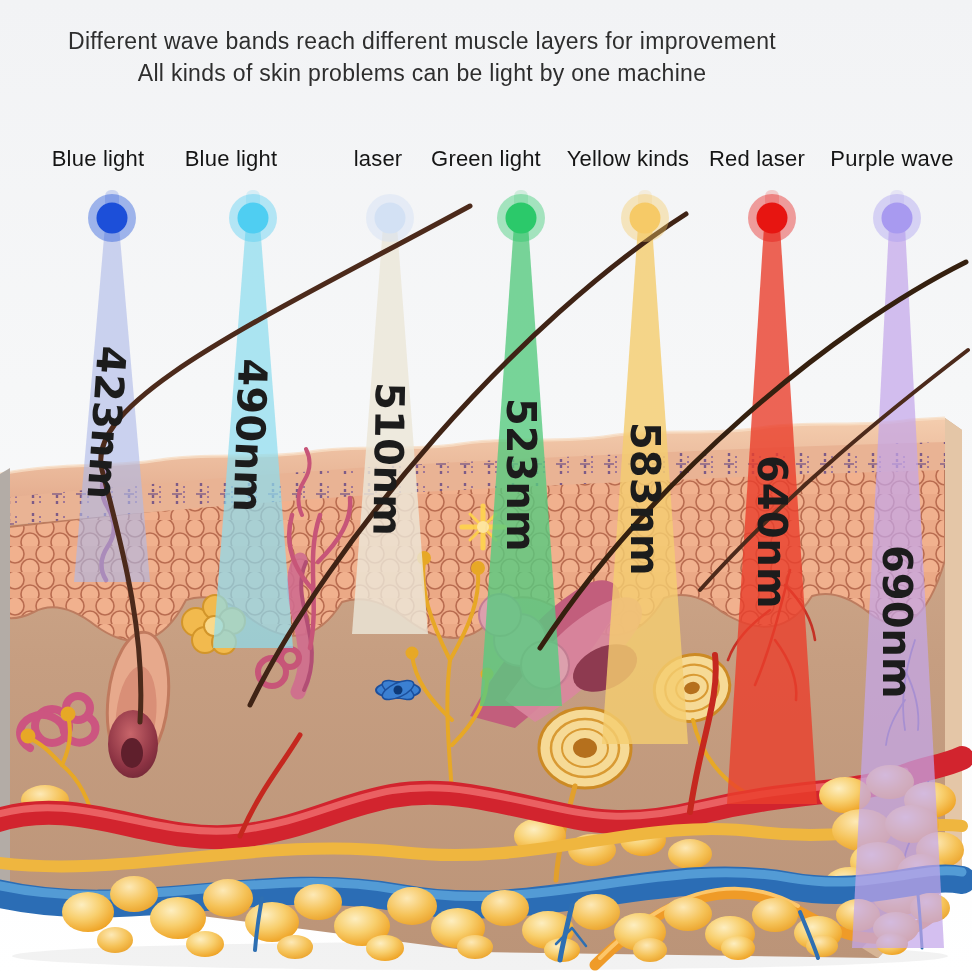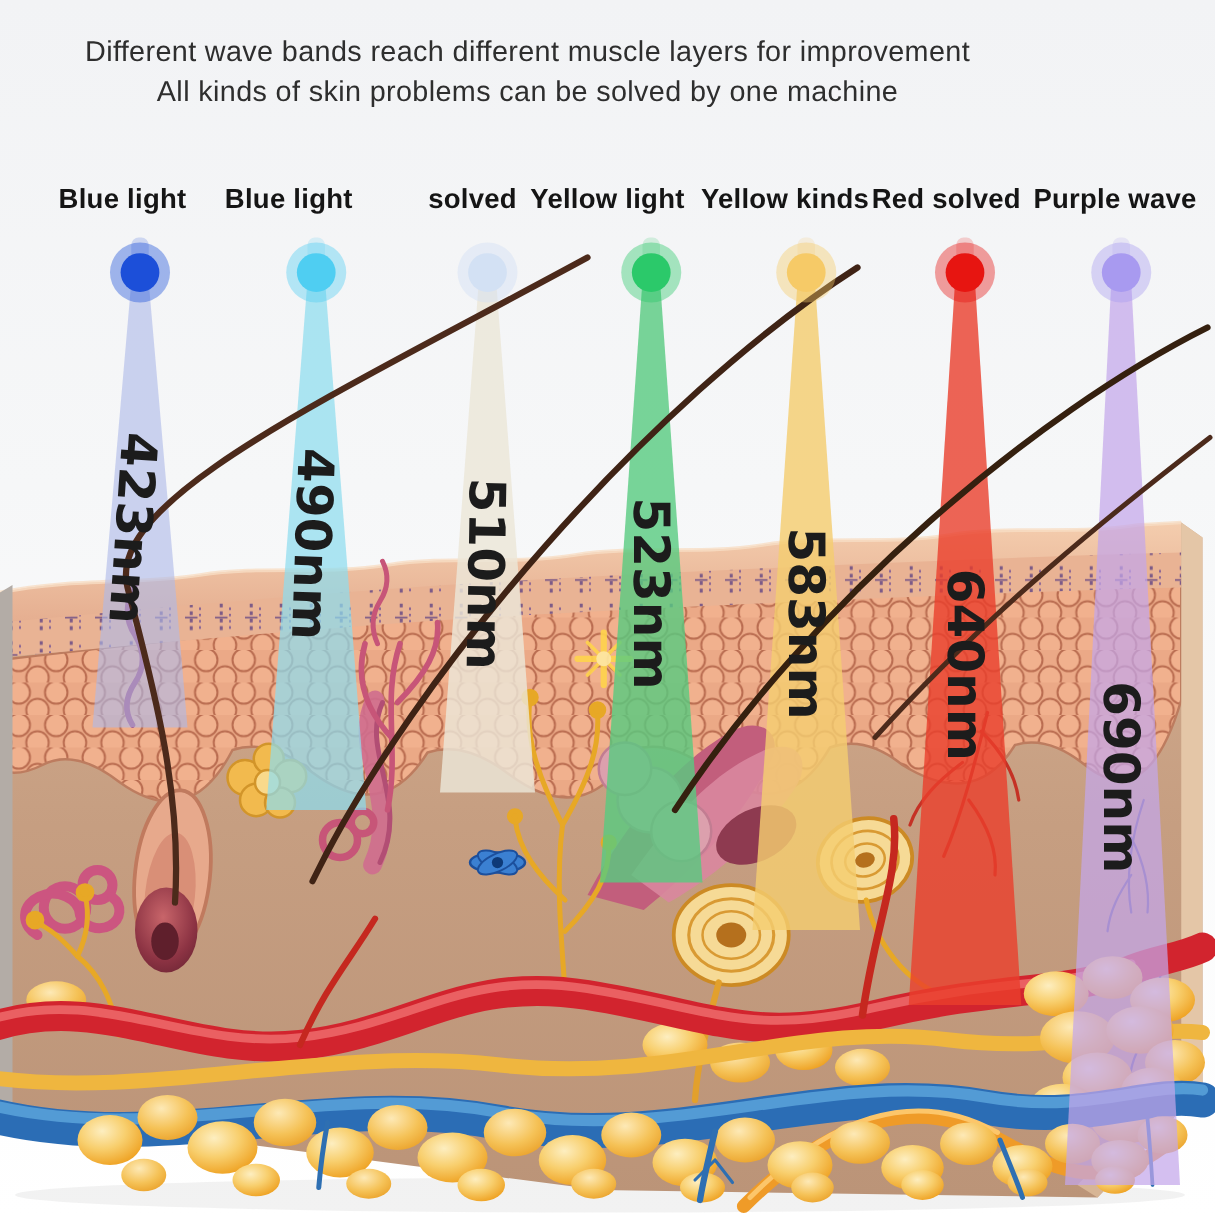--- a/index.html
+++ b/index.html
@@ -9,21 +9,21 @@
     background:linear-gradient(180deg,#f2f3f5 0%,#f6f7f8 40%,#ffffff 100%);
     font-family:"Liberation Sans",sans-serif;
   }
   .stage svg{position:absolute;left:0;top:0;}
   .title{
     position:absolute;left:0;top:26px;width:844px;text-align:center;
     color:#2e2e2e;font-size:23px;line-height:1.38;font-weight:400;letter-spacing:.3px;
   }
   .light-label{
     position:absolute;top:146px;transform:translateX(-50%);
-    white-space:nowrap;color:#151515;font-size:22px;font-weight:700;letter-spacing:.2px;
+    white-space:nowrap;color:#151515;font-size:22px;font-weight:400;letter-spacing:.2px;
   }
   svg text.wl{
     font-family:"DejaVu Sans",sans-serif;font-size:40px;font-weight:600;fill:#1c1c1c;
   }
 </style>
 </head>
 <body>
 
 <div class="stage">
 
@@ -326,26 +326,26 @@
     <g>
       <rect x="890" y="190" width="14" height="28" rx="6" fill="#a89af0" opacity="0.18"></rect>
       <circle cx="897" cy="218" r="24" fill="#a89af0" opacity="0.4"></circle>
       <circle cx="897" cy="218" r="15.5" fill="#a89af0"></circle>
     </g>
   </g>
 </svg>
 
   <div class="title">
     <div>Different wave bands reach different muscle layers for improvement</div>
-    <div>All kinds of skin problems can be solved by one machine</div>
+    <div>All kinds of skin problems can be light by one machine</div>
   </div>
 
   <div>
     <span class="light-label" style="left:98px">Blue light</span>
     <span class="light-label" style="left:231px">Blue light</span>
-    <span class="light-label" style="left:378px">solved</span>
-    <span class="light-label" style="left:486px">Yellow light</span>
+    <span class="light-label" style="left:378px">laser</span>
+    <span class="light-label" style="left:486px">Green light</span>
     <span class="light-label" style="left:628px">Yellow kinds</span>
-    <span class="light-label" style="left:757px">Red solved</span>
+    <span class="light-label" style="left:757px">Red laser</span>
     <span class="light-label" style="left:892px">Purple wave</span>
   </div>
 
 </div>
 
 </body></html>

